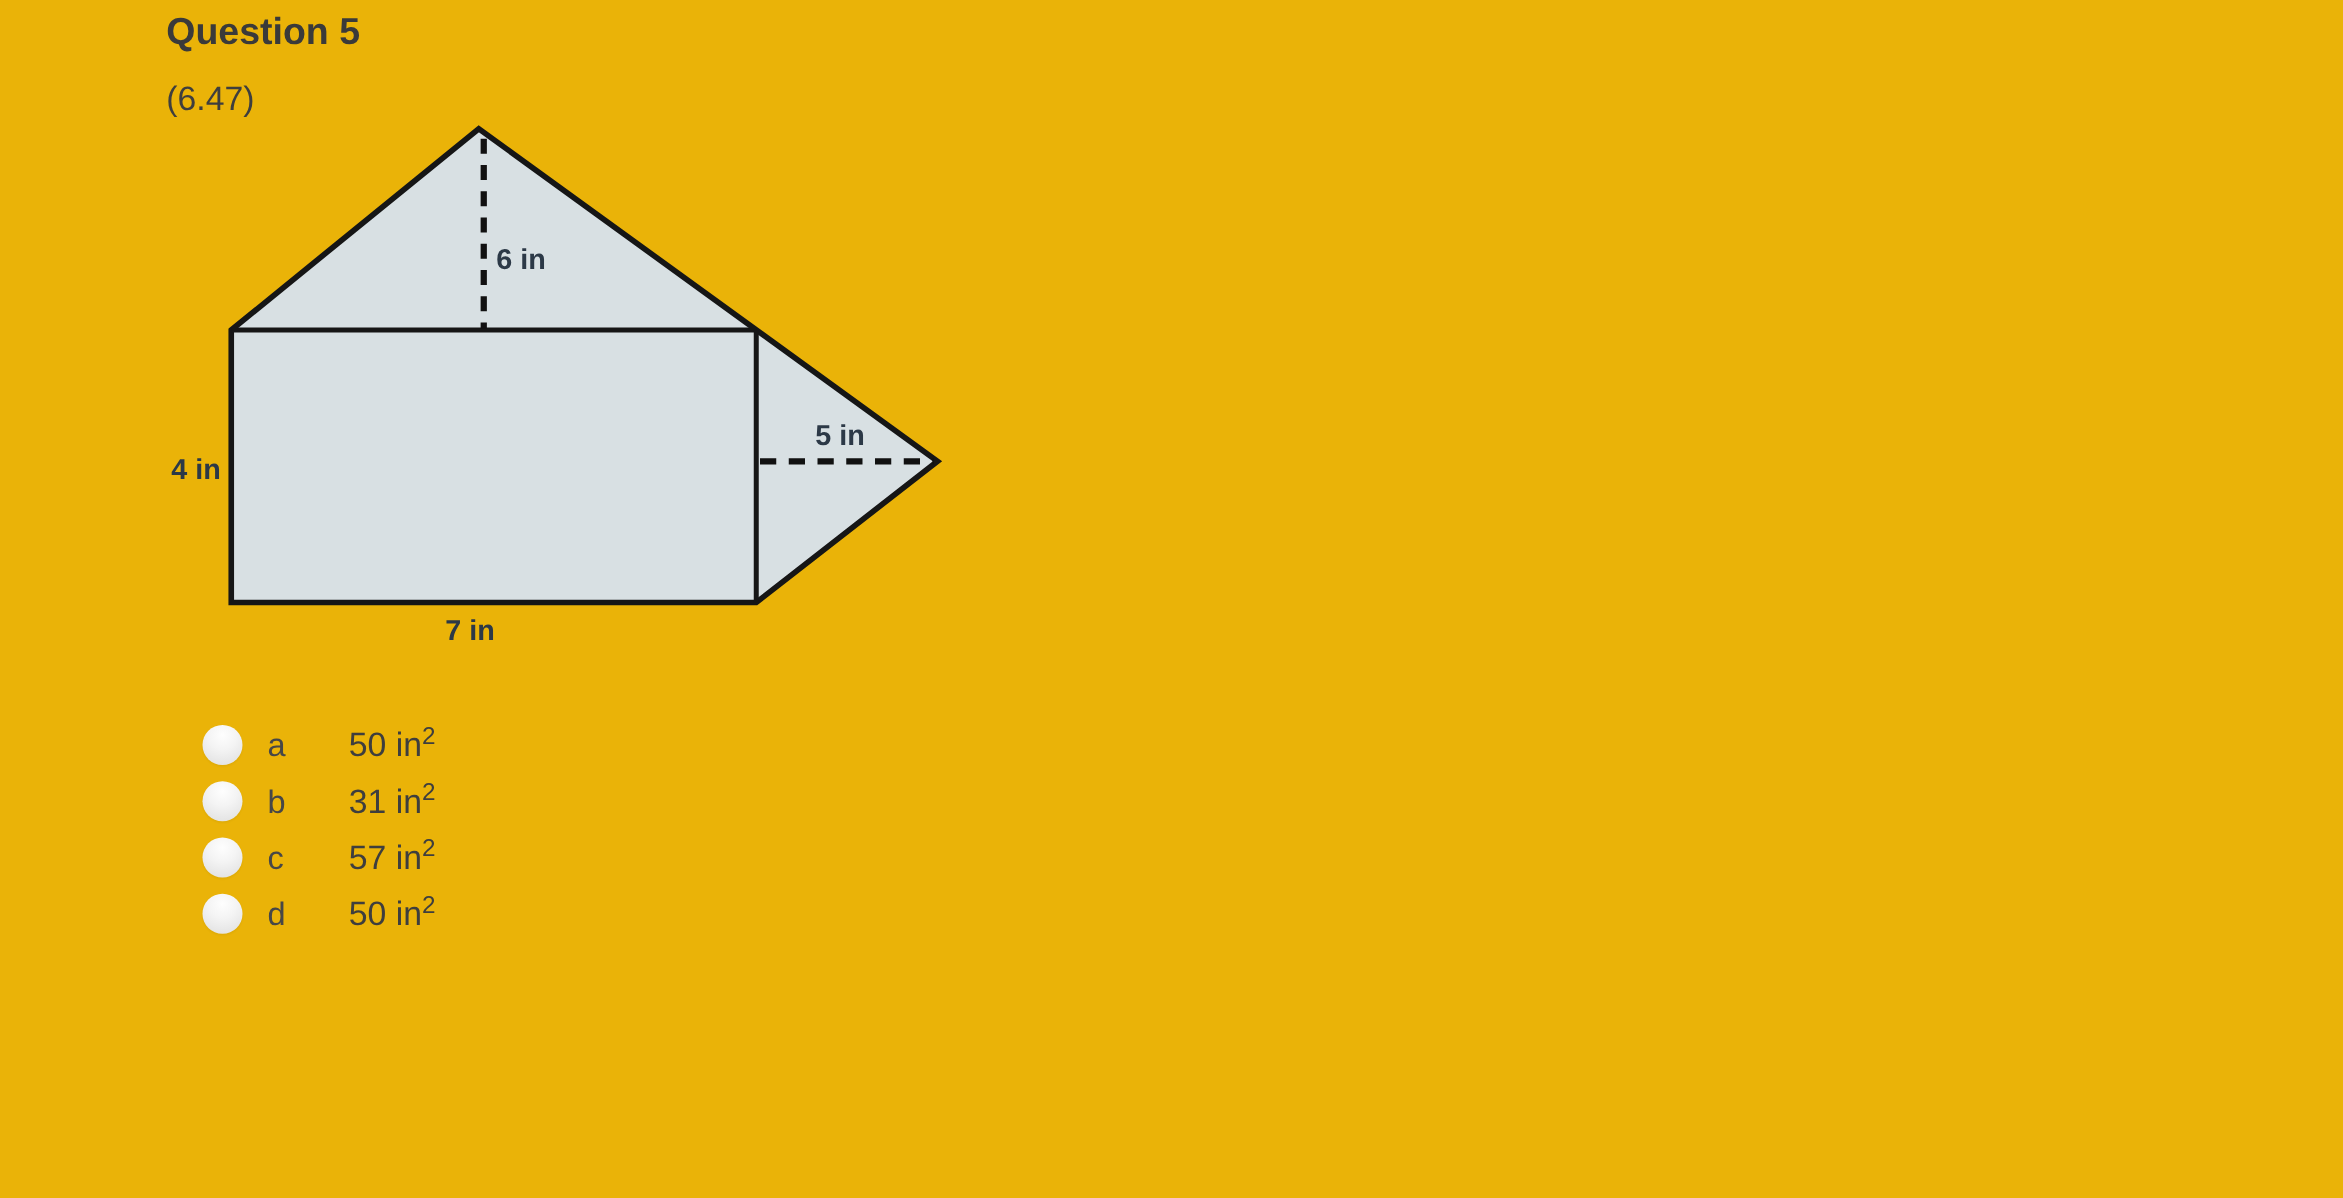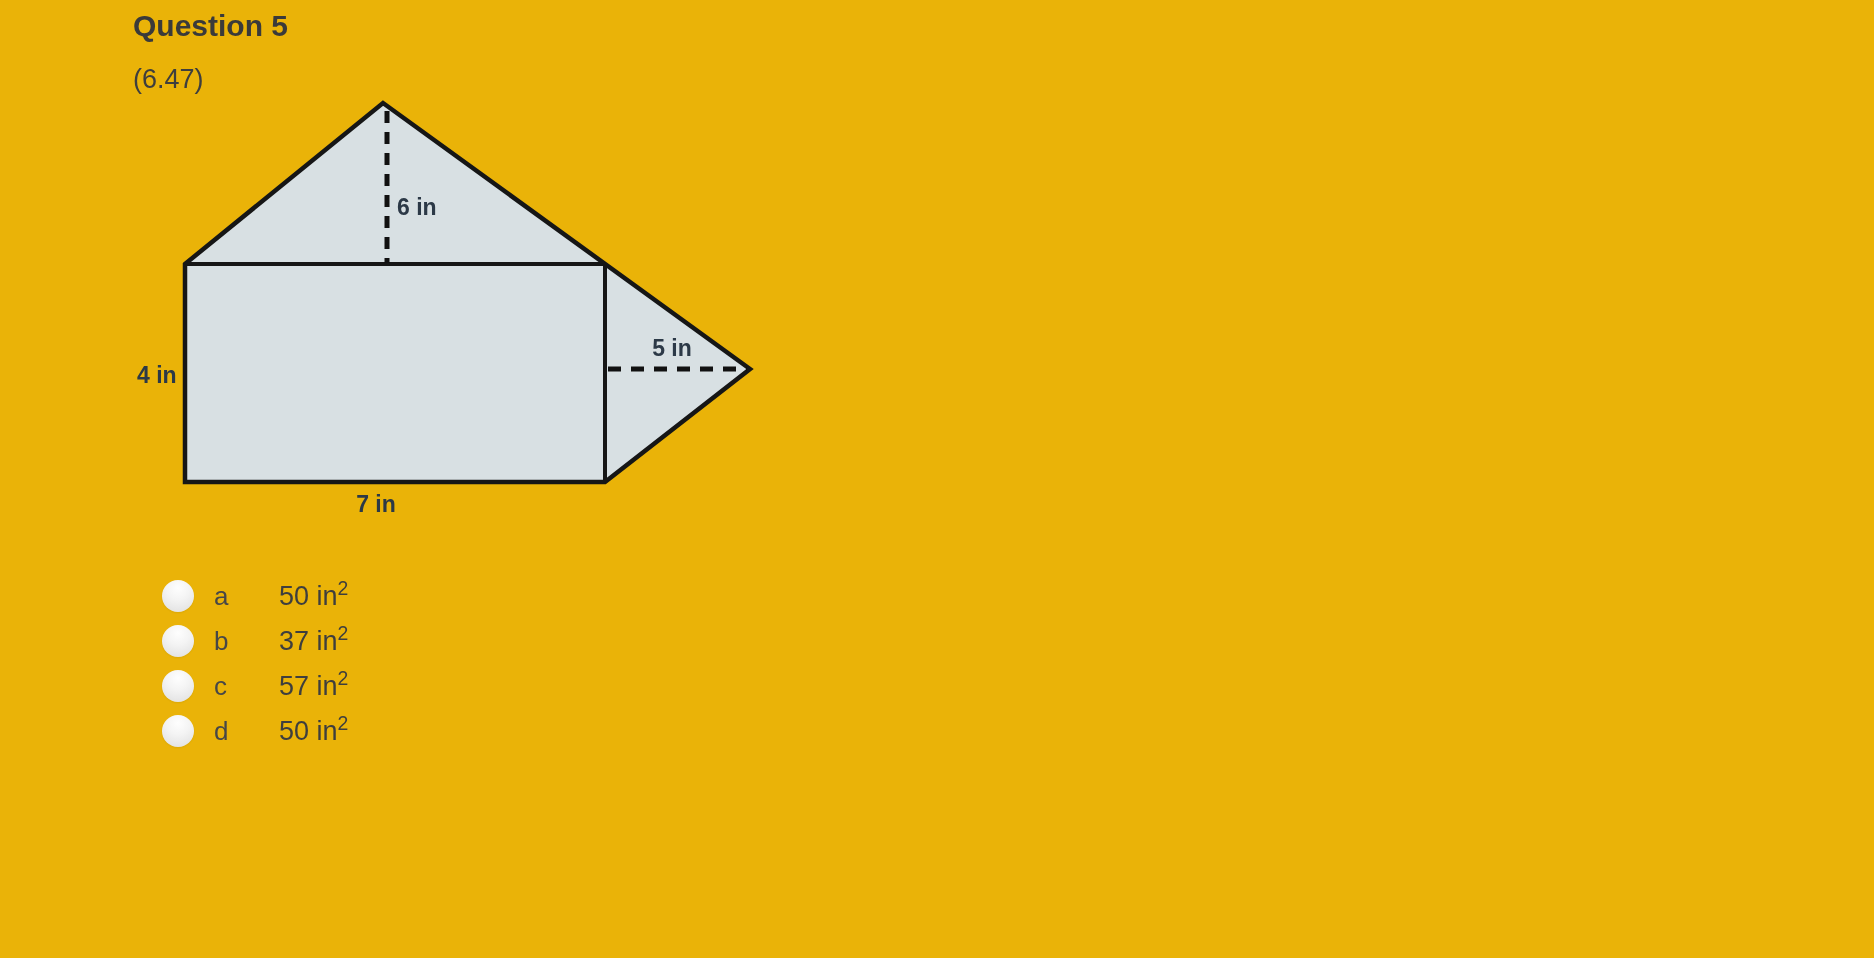--- a/index.html
+++ b/index.html
@@ -119,21 +119,21 @@
 
     <div class="opt-row">
       <span class="radio"></span>
       <span class="opt-letter">a</span>
       <span class="opt-value"><span>50 in</span><sup>2</sup></span>
     </div>
 
     <div class="opt-row">
       <span class="radio"></span>
       <span class="opt-letter">b</span>
-      <span class="opt-value"><span>37 in</span><sup>2</sup></span>
+      <span class="opt-value"><span>31 in</span><sup>2</sup></span>
     </div>
 
     <div class="opt-row">
       <span class="radio"></span>
       <span class="opt-letter">c</span>
       <span class="opt-value"><span>57 in</span><sup>2</sup></span>
     </div>
 
     <div class="opt-row">
       <span class="radio"></span>

